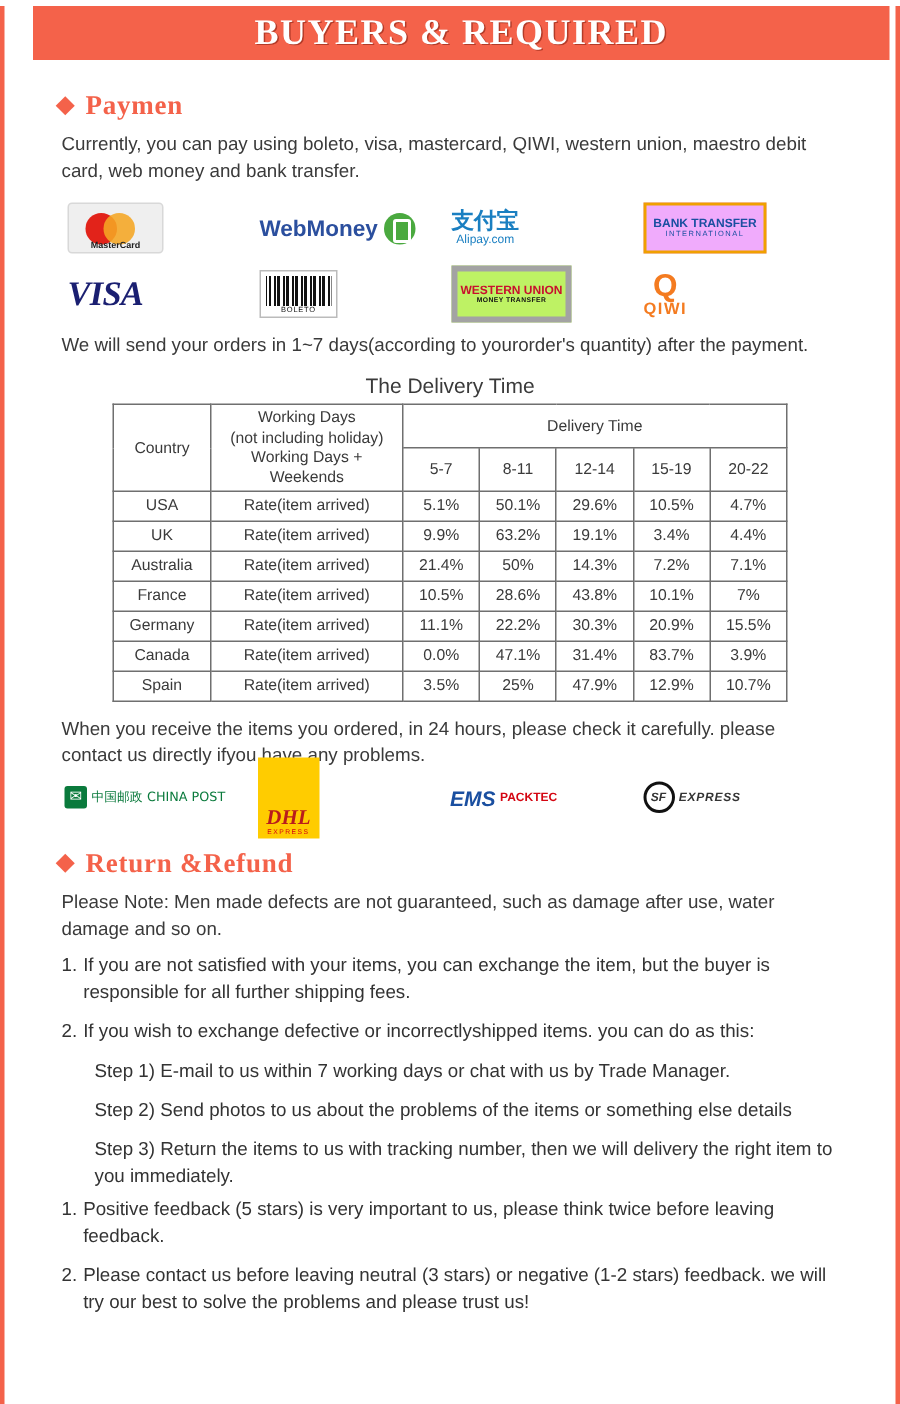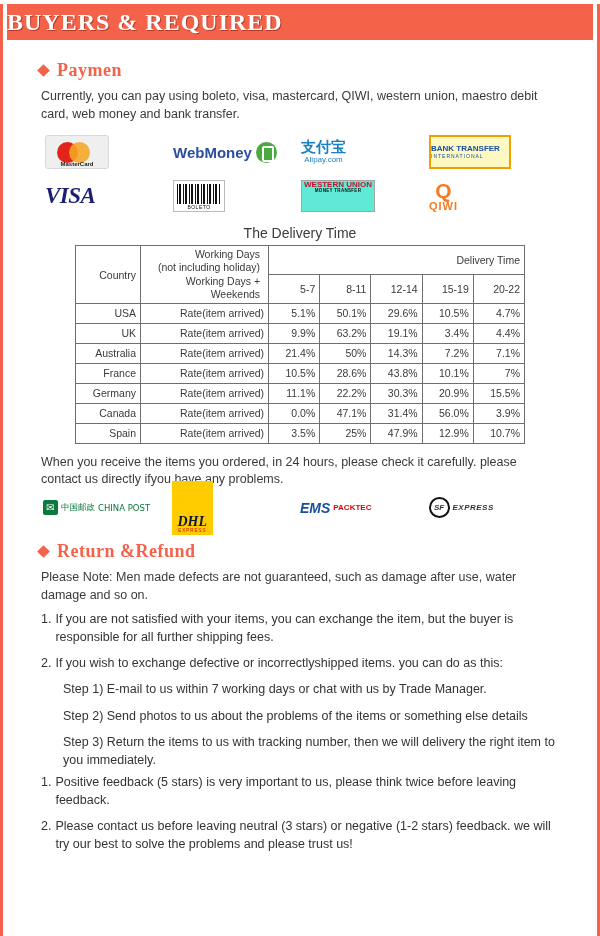--- a/index.html
+++ b/index.html
@@ -17,25 +17,26 @@
   }
   .page {
     width: 600px;
     height: 936px;
     border-left: 3px solid #f4624a;
     border-right: 3px solid #f4624a;
     box-sizing: border-box;
     position: relative;
   }
   .banner {
-    margin: 4px 4px 0 4px;
+    margin: 4px 4px 0 19px;
     background: #f4624a;
     height: 36px;
     display: flex;
     align-items: center;
+    justify-content: center;
   }
   .banner-title {
     color: #ffffff;
     font-family: "Liberation Serif", serif;
     font-weight: bold;
     font-size: 24px;
     letter-spacing: 1px;
     text-shadow: 1px 1px 0 #b33b28;
   }
   .content {
@@ -109,22 +110,22 @@
   .wm-mark:after {
     content: "";
     position: absolute; left: 6px; top: 4px;
     width: 8px; height: 12px; border: 2px solid #fff; border-radius: 2px;
   }
   .alipay { text-align: center; }
   .alipay-cn { font-size: 15px; color: #1a7fc1; font-family: "DejaVu Sans", sans-serif; font-weight: bold; line-height: 1; }
   .alipay-en { font-size: 8px; color: #1a7fc1; }
   .banktransfer {
     width: 78px; height: 30px; border: 2px solid #f0a000;
-    background: #fef9c3; display: flex; flex-direction: column;
-    align-items: flex-start; justify-content: center; line-height: 1.05;
+    background: #f0abfc; display: flex; flex-direction: column;
+    align-items: center; justify-content: center; line-height: 1.05;
   }
   .bt-1 { font-size: 8px; font-weight: bold; color: #1a4fa0; }
   .bt-2 { font-size: 5px; color: #1a4fa0; letter-spacing: 1px; }
   .visa {
     font-family: "Liberation Serif", serif;
     font-style: italic;
     font-weight: bold;
     font-size: 23px;
     color: #1a1f71;
     letter-spacing: -0.5px;
@@ -133,22 +134,22 @@
   .boleto {
     width: 52px; height: 32px; background: #fff;
     border: 1px solid #bbb; display: flex; flex-direction: column; align-items: center;
     justify-content: flex-end; padding-bottom: 1px; box-sizing: border-box;
   }
   .barcode { width: 44px; height: 20px;
     background: repeating-linear-gradient(90deg,#111 0 1px,#fff 1px 2px,#111 2px 4px,#fff 4px 6px);
   }
   .boleto-label { font-size: 5px; color: #111; letter-spacing: .5px; }
   .wu {
-    width: 72px; height: 30px; background: #5eead4; border: 1px solid #a3a3a3;
-    display: flex; flex-direction: column; align-items: center; 
+    width: 72px; height: 30px; background: #bef264; border: 4px solid #a3a3a3;
+    display: flex; flex-direction: column; align-items: center; justify-content: center;
     line-height: 1.0;
   }
   .wu-1 { font-size: 8px; font-weight: bold; color: #c8102e; }
   .wu-2 { font-size: 4.5px; font-weight: bold; color: #111; letter-spacing: .3px; }
   .qiwi { text-align: center; line-height: 1; }
   .qiwi-q { font-size: 21px; color: #f47b20; font-weight: bold; }
   .qiwi-t { font-size: 11px; color: #f47b20; font-weight: bold; letter-spacing: 1px; }
 
   
   .table-title {
@@ -161,21 +162,21 @@
     border-collapse: collapse;
     margin: 0 auto;
     width: 450px;
     font-size: 10.5px;
     color: #3a3a3a;
   }
   table.delivery td, table.delivery th {
     border: 1px solid #6f6f6f;
     padding: 2px 4px;
     font-weight: normal;
-    text-align: right;
+    text-align: center;
     height: 15px;
   }
   td.ctr, th.ctr { text-align: center; }
   td.country { width: 62px; }
   td.rate { width: 148px; }
   td.num { width: 48px; }
   .wd-cell { padding: 0 4px; line-height: 1.25; }
 
   .note {
     font-size: 12.5px;
@@ -195,21 +196,21 @@
   .cpost-mark {
     width: 15px; height: 15px; background: #0a7a3c; border-radius: 2px;
     color: #fff; font-size: 10px; display: flex; align-items: center; justify-content: center;
     font-family: "DejaVu Sans", sans-serif;
   }
   .cpost-txt { font-size: 8.5px; color: #0a7a3c; margin-left: 3px; font-family: "DejaVu Sans", sans-serif; }
   .dhl {
     background: #ffcc00; padding: 2px 6px; line-height: 1;
     display: flex; flex-direction: column; align-items: center;
   }
-  .dhl-1 { font-family: "Liberation Serif", serif; font-style: italic; font-weight: bold; font-size: 14px; color: #0f172a; margin-top: 32px; }
+  .dhl-1 { font-family: "Liberation Serif", serif; font-style: italic; font-weight: bold; font-size: 14px; color: #b91c1c; margin-top: 32px; }
   .dhl-2 { font-size: 4.5px; color: #d40511; letter-spacing: 1px; }
   .ems { display: flex; align-items: center; }
   .ems-1 { font-style: italic; font-weight: bold; font-size: 14px; color: #1a4fa0; }
   .ems-2 { font-size: 8px; color: #d40511; font-weight: bold; margin-left: 3px; }
   .sf { display: flex; align-items: center; font-style: italic; }
   .sf-circle {
     width: 17px; height: 17px; border: 2px solid #111; border-radius: 50%;
     font-size: 8px; font-weight: bold; display: flex; align-items: center; justify-content: center;
   }
   .sf-txt { font-size: 8px; font-weight: bold; margin-left: 3px; letter-spacing: .5px; }
@@ -285,20 +286,21 @@
         </div>
         <div class="logo-cell">
           <div class="qiwi">
             <div class="qiwi-q">Q</div>
             <div class="qiwi-t">QIWI</div>
           </div>
         </div>
       </div>
     </div>
 
+    <div class="para">We will send your orders in 1~7 days(according to yourorder's quantity) after the payment.</div>
 
     <div class="table-title">The Delivery Time</div>
     <table class="delivery">
       <tbody>
         <tr>
           <td class="country ctr" rowspan="2">Country</td>
           <td class="rate" rowspan="2" style="border-bottom:1px solid #6f6f6f;">
             <div class="wd-cell">Working Days</div>
             <div class="wd-cell">(not including holiday)</div>
             <div class="wd-cell">Working Days + Weekends</div>
@@ -357,21 +359,21 @@
           <td class="num">30.3%</td>
           <td class="num">20.9%</td>
           <td class="num">15.5%</td>
         </tr>
         <tr>
           <td class="country">Canada</td>
           <td class="rate ctr">Rate(item arrived)</td>
           <td class="num">0.0%</td>
           <td class="num">47.1%</td>
           <td class="num">31.4%</td>
-          <td class="num">56.0%</td>
+          <td class="num">83.7%</td>
           <td class="num">3.9%</td>
         </tr>
         <tr>
           <td class="country">Spain</td>
           <td class="rate ctr">Rate(item arrived)</td>
           <td class="num">3.5%</td>
           <td class="num">25%</td>
           <td class="num">47.9%</td>
           <td class="num">12.9%</td>
           <td class="num">10.7%</td>

